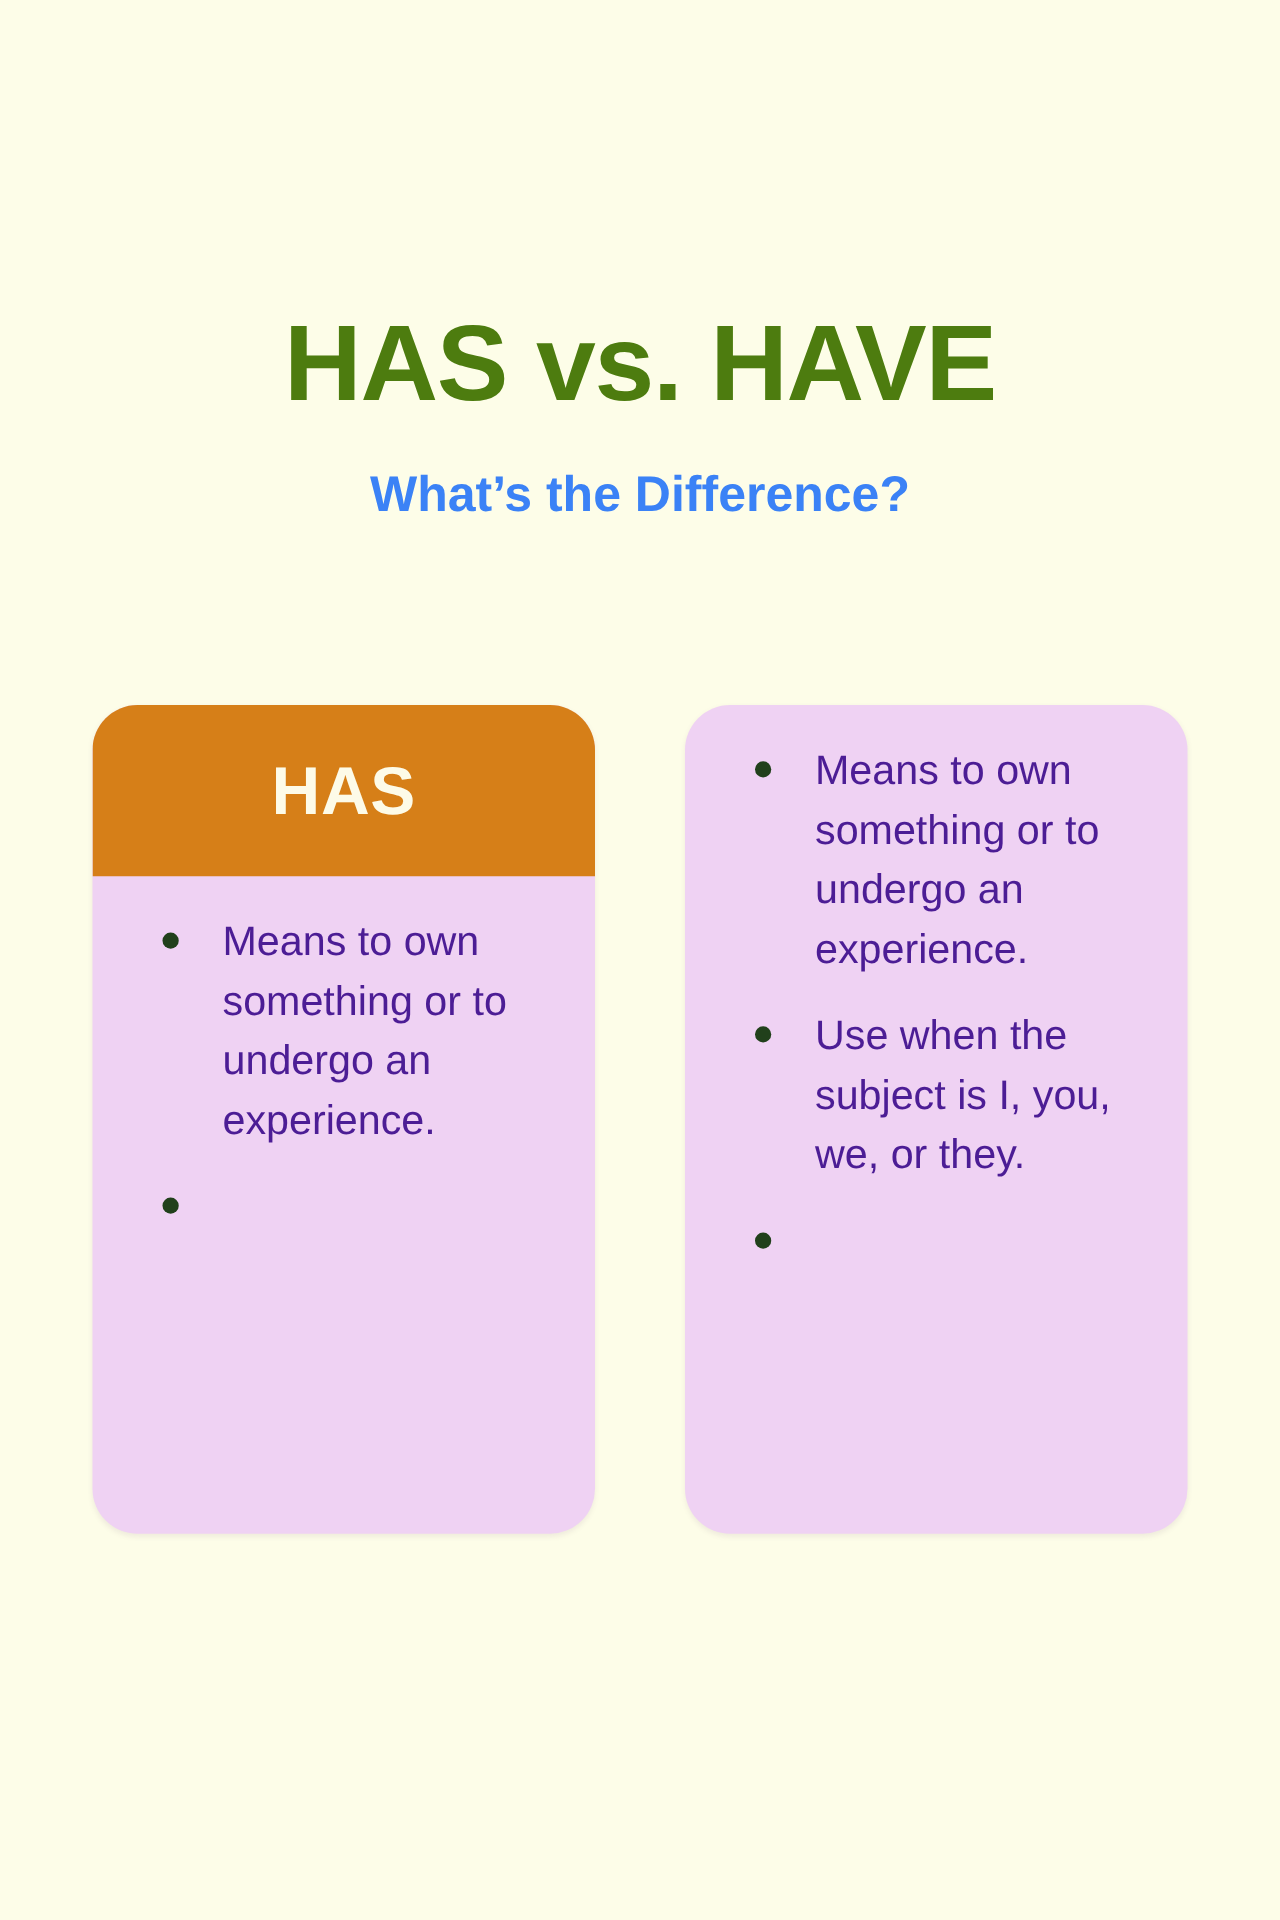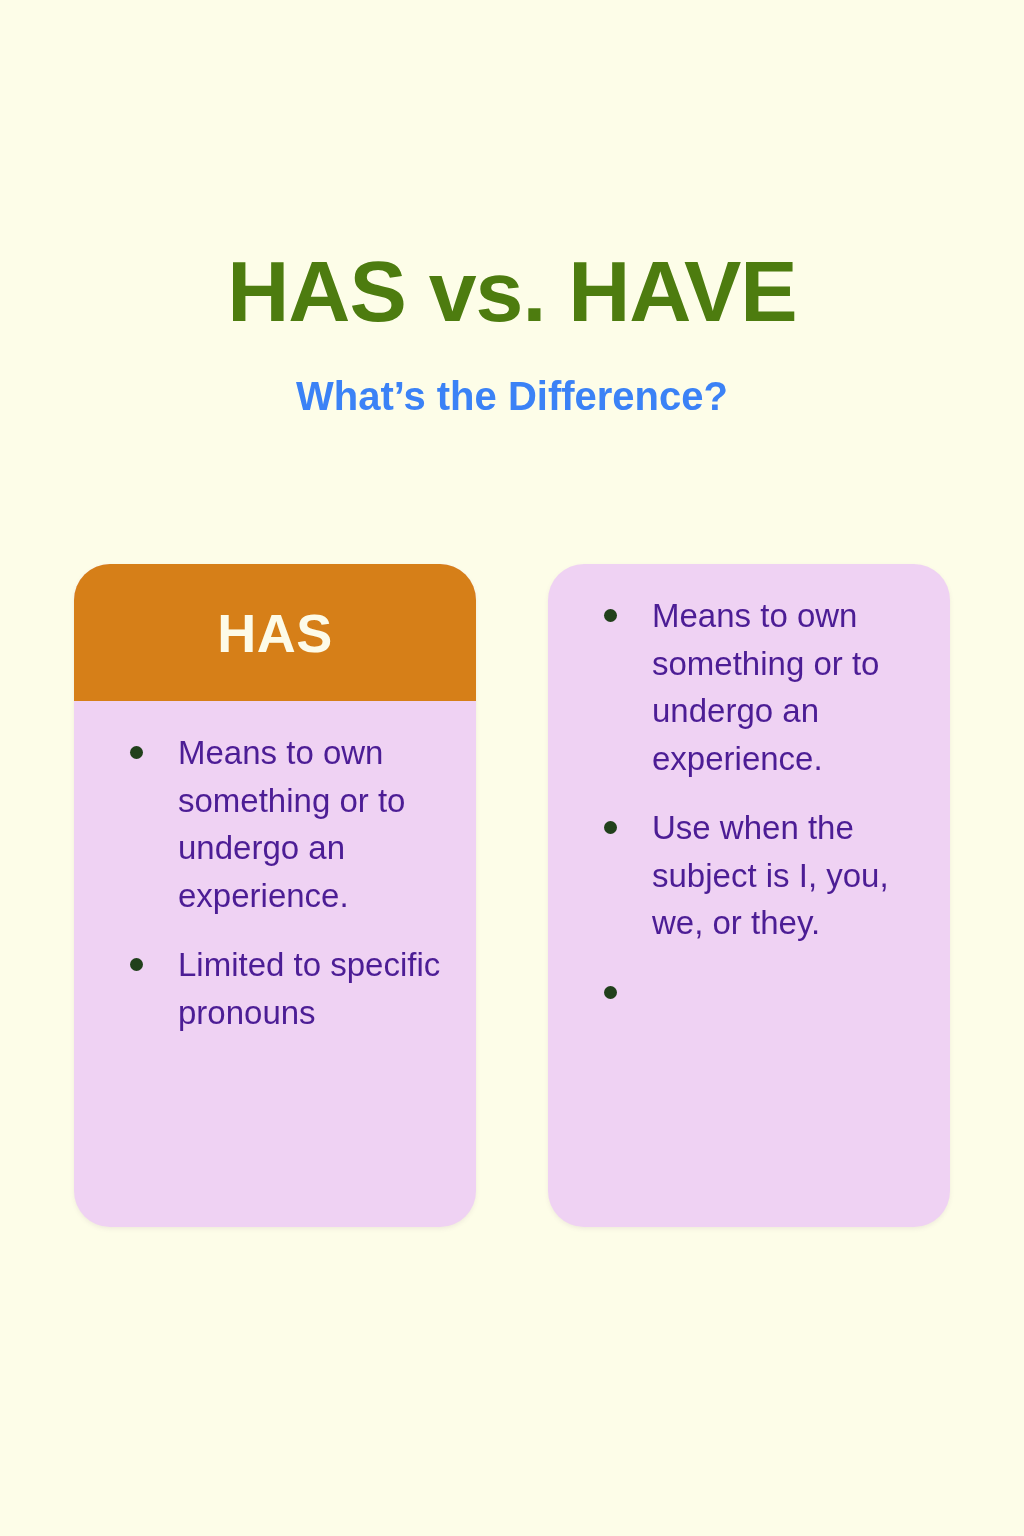--- a/index.html
+++ b/index.html
@@ -131,21 +131,20 @@
         <span class="card-header-label">HAS</span>
       </div>
       <div class="card-body">
         <ul class="bullet-list">
           <li class="bullet-item">
             <span class="bullet-dot"></span>
             <span>Means to own something or to undergo an experience.</span>
           </li>
           <li class="bullet-item">
             <span class="bullet-dot"></span>
-            <span>Limited to specific pronouns</span>
           </li>
         </ul>
       </div>
     </div>
 
     <div class="card">
       <div class="card-body">
         <ul class="bullet-list">
           <li class="bullet-item">
             <span class="bullet-dot"></span>

